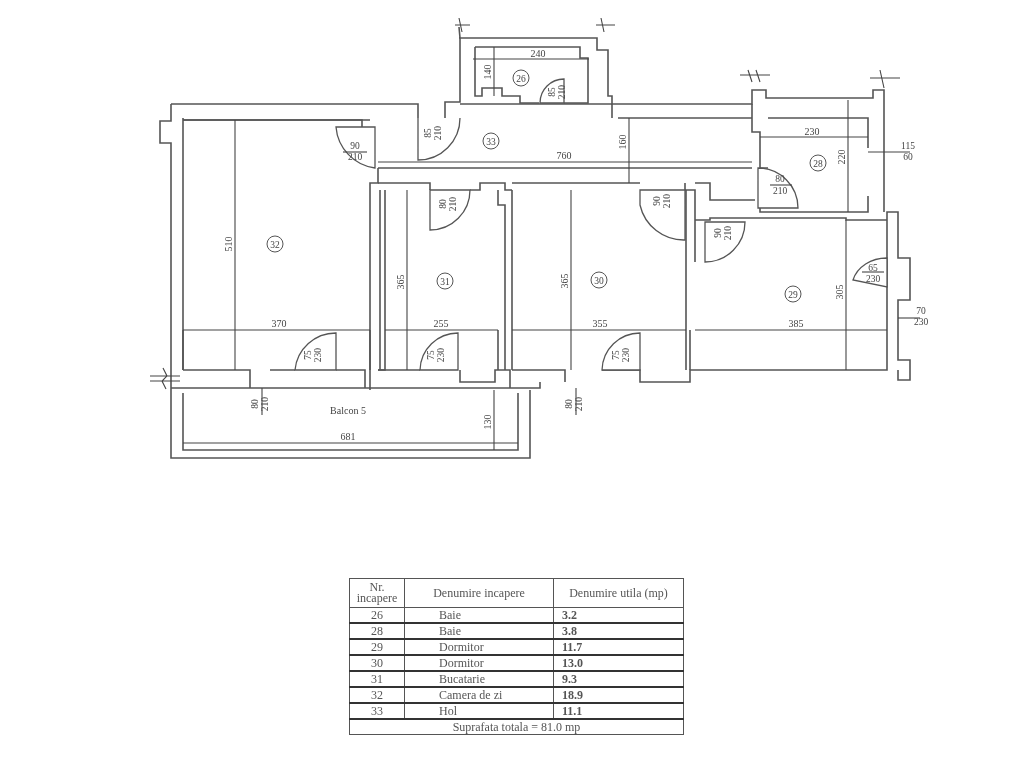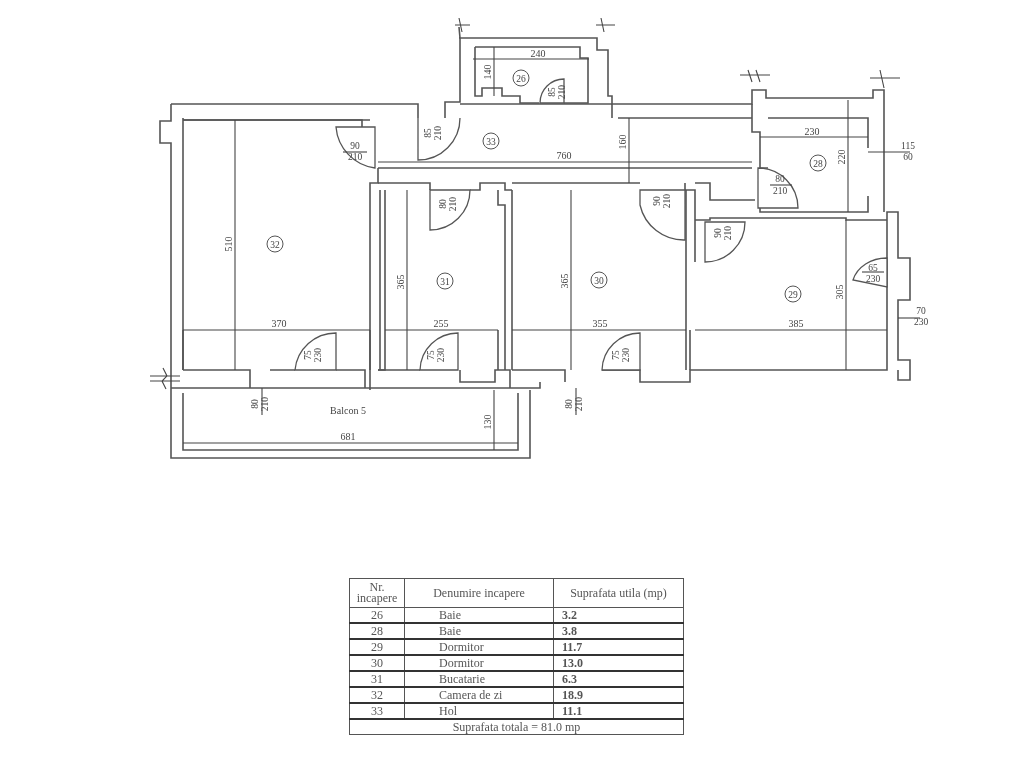--- a/index.html
+++ b/index.html
@@ -171,21 +171,21 @@
     <path class="d" d="M596,25 L615,25 M601,18 L604,32"></path>
   </g>
 </svg>
 </div>
 
 <table id="legend-table">
   <thead>
     <tr>
       <th>Nr. incapere</th>
       <th>Denumire incapere</th>
-      <th>Suprafata utila (mp)</th>
+      <th>Denumire utila (mp)</th>
     </tr>
   </thead>
   <tbody>
     <tr class="row">
       <td class="c0">26</td>
       <td class="c1">Baie</td>
       <td class="c2">3.2</td>
     </tr>
     <tr class="row">
       <td class="c0">28</td>
@@ -198,21 +198,21 @@
       <td class="c2">11.7</td>
     </tr>
     <tr class="row">
       <td class="c0">30</td>
       <td class="c1">Dormitor</td>
       <td class="c2">13.0</td>
     </tr>
     <tr class="row">
       <td class="c0">31</td>
       <td class="c1">Bucatarie</td>
-      <td class="c2">6.3</td>
+      <td class="c2">9.3</td>
     </tr>
     <tr class="row">
       <td class="c0">32</td>
       <td class="c1">Camera de zi</td>
       <td class="c2">18.9</td>
     </tr>
     <tr class="row">
       <td class="c0">33</td>
       <td class="c1">Hol</td>
       <td class="c2">11.1</td>

